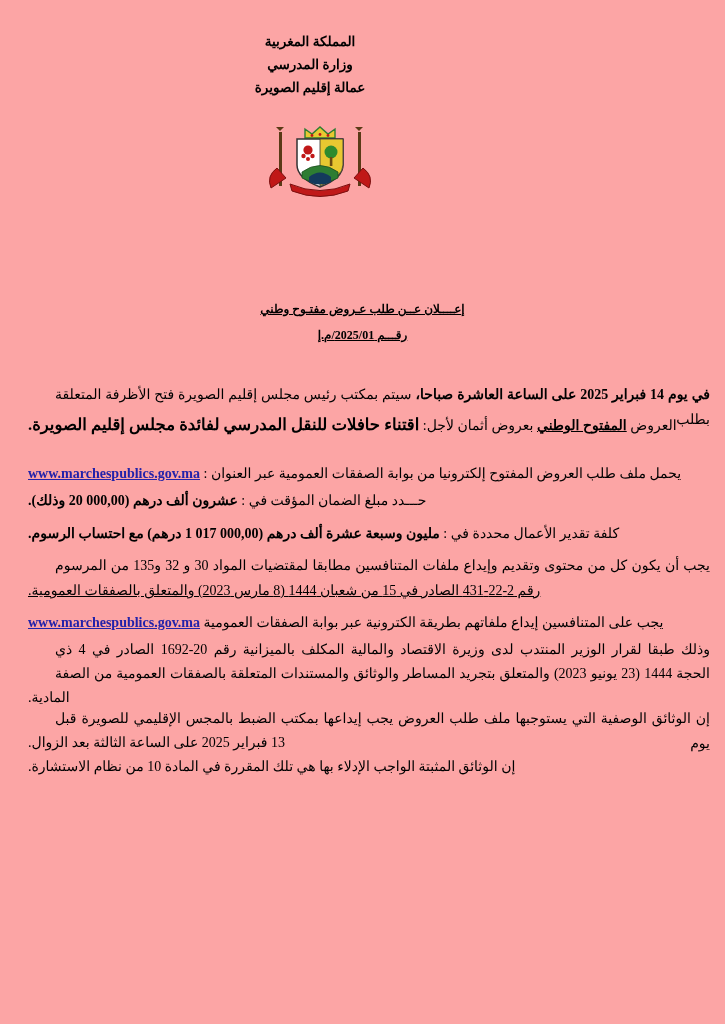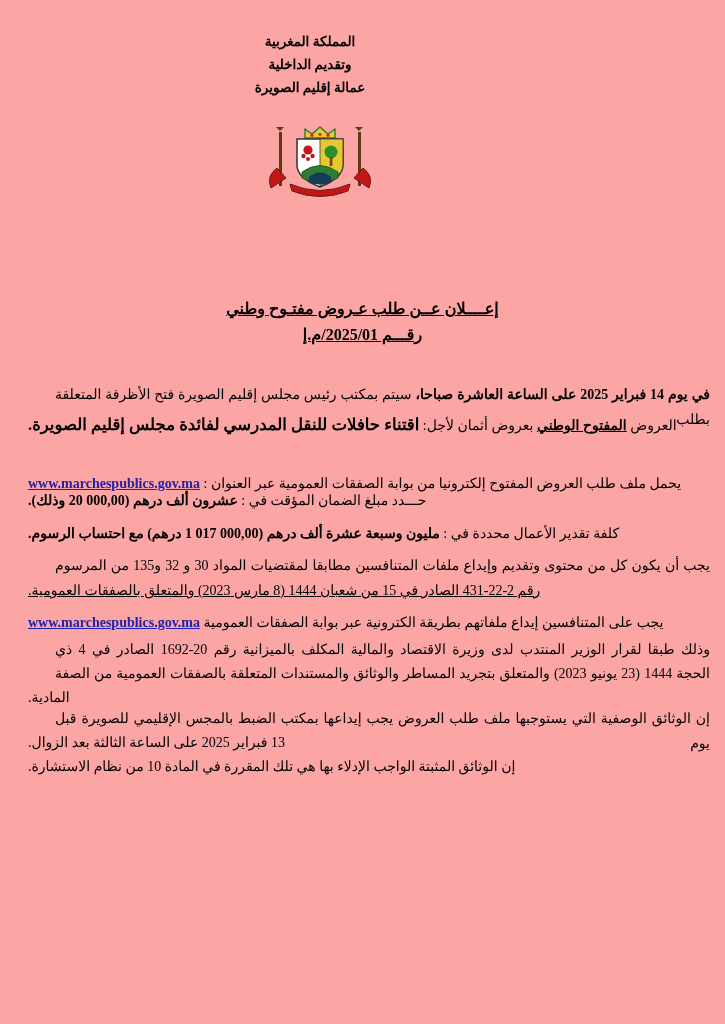--- a/index.html
+++ b/index.html
@@ -16,62 +16,62 @@
     direction:rtl;text-align:center;font-weight:bold;
     font-size:13.5px;line-height:23px;
   }
   .org-line{white-space:nowrap;}
   .emblem{position:absolute;top:126px;left:264px;width:112px;height:72px;}
 
   
   .title-block{
     position:absolute;top:296px;left:0;width:725px;
     direction:rtl;text-align:center;font-weight:bold;
-    font-size:16px;line-height:26px;
+    font-size:12px;line-height:26px;
   }
   .title-block .u{text-decoration:underline;}
 
   
   .content{position:absolute;top:0;left:28px;width:682px;}
   .line{
     position:absolute;left:0;right:0;
     direction:rtl;text-align:left;
     font-size:14px;line-height:25px;white-space:nowrap;
   }
   .fill{text-align:justify;text-align-last:justify;white-space:normal;margin-left:27px;}
   .b{font-weight:bold;}
   .bu{font-weight:bold;text-decoration:underline;}
   .big{font-size:16.5px;font-weight:bold;}
   .num{direction:ltr;unicode-bidi:embed;}
   a.doclink{color:#2222AA;font-weight:bold;text-decoration:underline;cursor:pointer;}
 
   
   .l-open1{top:382px;}
   .l-open2{top:409px;height:32px;line-height:32px;}
-  .l-download{top:461px;margin-top:10px;}
+  .l-download{top:461px;}
   .l-guarantee{top:488px;}
   .l-estimate{top:521px;font-family:Liberation Serif, serif;}
   .l-comp1{top:553px;}
   .l-comp2{top:578px;text-decoration:underline;}
   .l-submit{top:610px;}
   .l-dec1{top:637px;}
   .l-dec2{top:661px;}
   .l-dec3{top:685px;}
   .l-doc1{top:706px;}
   .l-doc2{top:730px;padding-right:30px;}
   .l-doc3{top:754px;padding-right:140px;}
 </style>
 </head>
 <body>
 
 <div class="page">
 
   <div class="org-block">
     <div class="org-line">المملكة المغربية</div>
-    <div class="org-line">وتقديم الداخلية</div>
+    <div class="org-line">وزارة المدرسي</div>
     <div class="org-line">عمالة إقليم الصويرة</div>
   </div>
 
   <div class="emblem">
     <svg width="112" height="72" viewBox="0 0 112 72" xmlns="http://www.w3.org/2000/svg">
 
       <rect x="15" y="6" width="3" height="54" fill="#5a3a16"></rect>
       <rect x="94" y="6" width="3" height="54" fill="#5a3a16"></rect>
       <path d="M16 5 L12 1 L20 1 Z" fill="#5a3a16"></path>
       <path d="M95 5 L91 1 L99 1 Z" fill="#5a3a16"></path>

